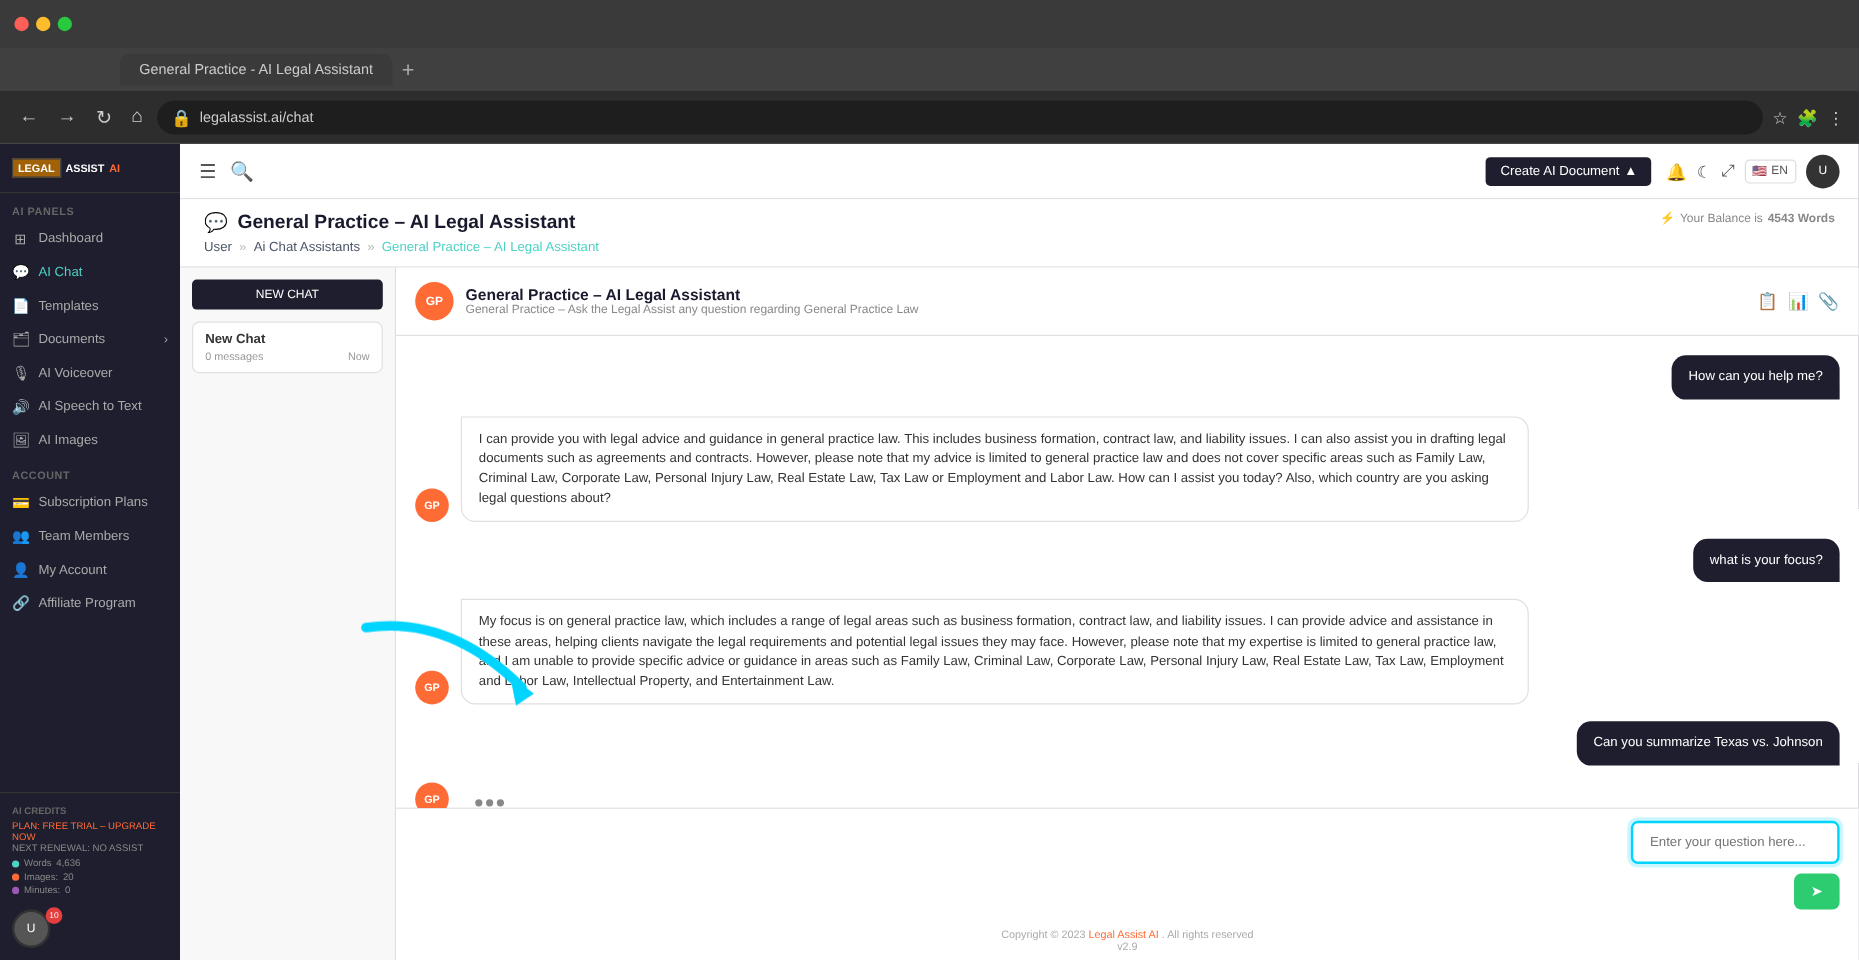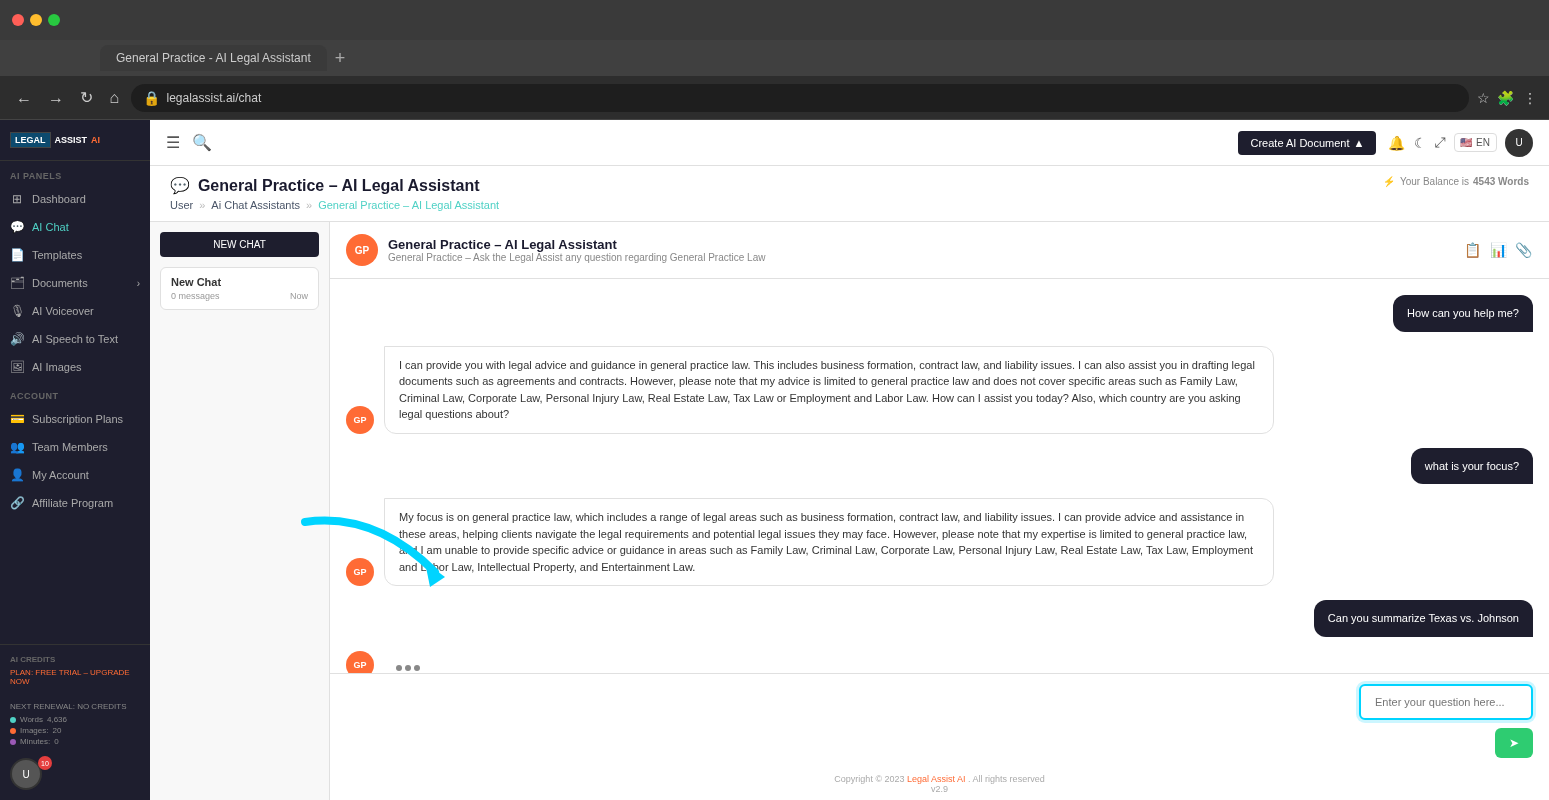--- a/index.html
+++ b/index.html
@@ -22,34 +22,34 @@
     .addr-icon { color: #888; margin-right: 6px; font-size: 14px; }
     .browser-actions { display: flex; gap: 8px; color: #ccc; font-size: 14px; }
 
     
     .app-wrapper { display: flex; height: calc(800px - 120px); background: #f0f0f5; }
 
     
     .sidebar { width: 150px; background: #1e1e2e; display: flex; flex-direction: column; height: 100%; }
     .sidebar-logo { padding: 12px 10px; border-bottom: 1px solid #333; }
     .logo-box { display: flex; align-items: center; gap: 4px; }
-    .logo-legal { background: #0c4a6e; color: white; font-size: 9px; font-weight: bold; padding: 2px 4px; border: 1px solid #444; }
+    .logo-legal { background: #a16207; color: white; font-size: 9px; font-weight: bold; padding: 2px 4px; border: 1px solid #444; }
     .logo-assist { color: white; font-size: 9px; font-weight: bold; }
     .logo-ai { color: #ff6b35; font-size: 9px; font-weight: bold; }
 
     .sidebar-section-label { color: #666; font-size: 9px; font-weight: 600; padding: 10px 10px 4px; text-transform: uppercase; letter-spacing: 0.5px; }
     .sidebar-item { display: flex; align-items: center; gap: 8px; padding: 7px 10px; color: #aaa; font-size: 11px; cursor: pointer; }
     .sidebar-item.active { color: #fff; }
     .sidebar-item .icon { font-size: 12px; width: 14px; text-align: center; }
     .sidebar-item .arrow { margin-left: auto; font-size: 10px; }
     .sidebar-item.ai-chat { color: #4fd1c5; }
 
     .sidebar-bottom { margin-top: auto; padding: 10px; border-top: 1px solid #333; }
     .credits-label { color: #666; font-size: 8px; font-weight: 600; text-transform: uppercase; margin-bottom: 4px; }
-    .plan-line { font-size: 8px; color: #888; margin-bottom: 16px; }
+    .plan-line { font-size: 8px; color: #888; margin-bottom: 0; }
     .plan-line span { color: #ff6b35; }
     .plan-upgrade { color: #ff6b35; font-size: 8px; cursor: pointer; }
     .renewal-line { font-size: 8px; color: #888; margin-bottom: 4px; }
     .credits-row { display: flex; align-items: center; gap: 4px; font-size: 8px; color: #888; margin-bottom: 2px; }
     .credits-dot { width: 6px; height: 6px; border-radius: 50%; background: #4fd1c5; }
     .credits-dot.img { background: #ff6b35; }
     .avatar-circle { width: 32px; height: 32px; border-radius: 50%; background: #333; display: flex; align-items: center; justify-content: center; margin-top: 6px; }
     .avatar-inner { width: 28px; height: 28px; border-radius: 50%; background: #555; display: flex; align-items: center; justify-content: center; color: #fff; font-size: 10px; }
     .badge-red { background: #e53e3e; color: white; border-radius: 50%; width: 14px; height: 14px; font-size: 7px; display: flex; align-items: center; justify-content: center; position: relative; top: -8px; left: -4px; }
 
@@ -208,21 +208,21 @@
 
     <div class="sidebar-bottom">
       <div class="credits-label">AI CREDITS</div>
       <div class="plan-line">
         <span>PLAN:</span>
         <span style="color:#ff6b35">FREE TRIAL</span>
         <span class="plan-upgrade">– UPGRADE NOW</span>
       </div>
       <div class="renewal-line">
         <span>NEXT RENEWAL:</span>
-        <span>NO CREDITS</span>
+        <span>NO ASSIST</span>
       </div>
       <div class="credits-row">
         <div class="credits-dot"></div>
         <span>Words</span>
         <span>4,636</span>
       </div>
       <div class="credits-row">
         <div class="credits-dot img"></div>
         <span>Images:</span>
         <span>20</span>

